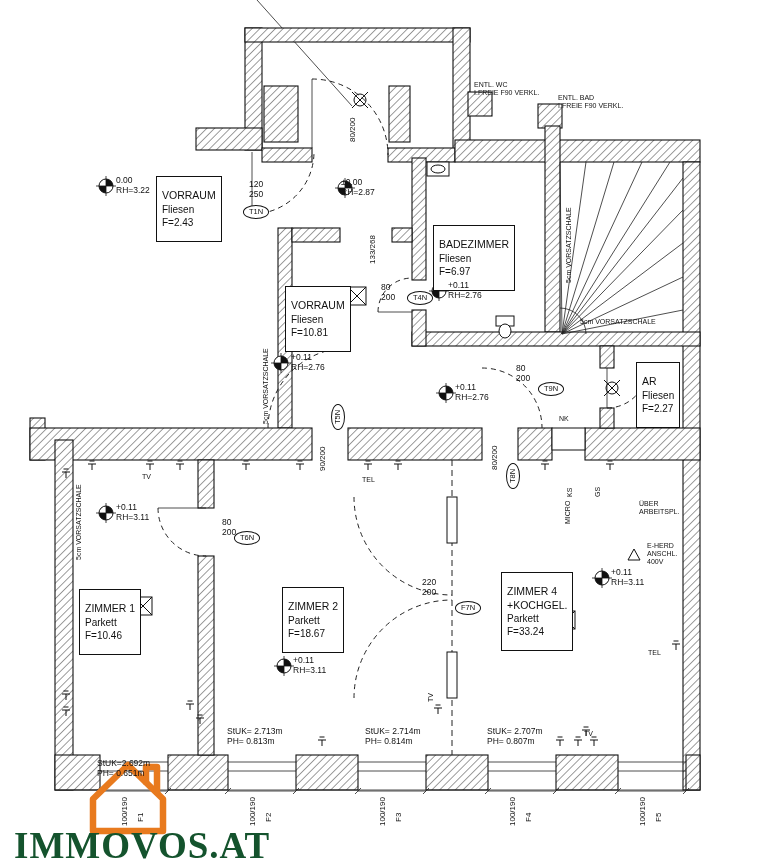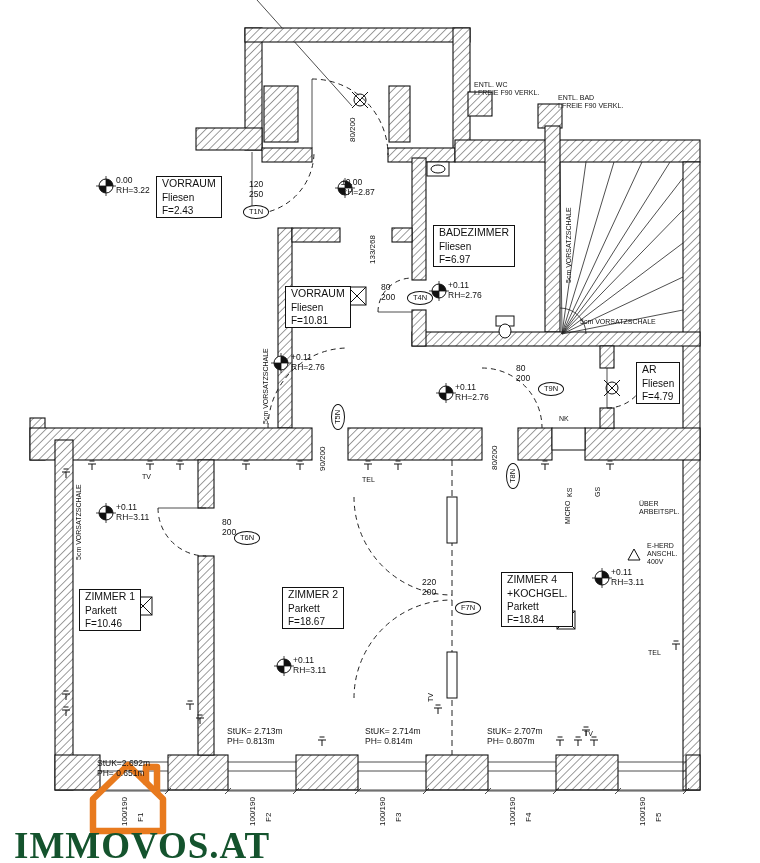--- a/index.html
+++ b/index.html
@@ -6,21 +6,21 @@
   html,body{margin:0;padding:0;background:#fff}
   .stage{position:relative;width:760px;height:863px;background:#fff;overflow:hidden;
          font-family:"Liberation Sans",sans-serif;color:#111}
   .stage svg{position:absolute;left:0;top:0}
   .labels{position:absolute;left:0;top:0;width:760px;height:863px}
   .lb{position:absolute;font-size:8px;line-height:1.15;color:#111;white-space:nowrap}
   .s7{font-size:7px}
   .s85{font-size:8.5px}
   .ctr{text-align:left}
   .rot{transform:rotate(-90deg);transform-origin:0 0}
-  .box{position:absolute;background:#fff;border:1.3px solid #111;padding:0 5px;
+  .box{position:absolute;background:#fff;border:1.3px solid #111;padding:12px 5px;
        font-size:10px;line-height:1.3;white-space:nowrap}
   .box .nm{font-size:10.5px}
   .oval{position:absolute;border:1px solid #111;border-radius:50%;padding:1px 5px;
         font-size:7.5px;line-height:1.3;background:#fff;white-space:nowrap}
   .brand{position:absolute;font-family:"Liberation Serif",serif;font-weight:700;
          font-size:37px;letter-spacing:1px;color:#14532d}
   
   .w{fill:url(#hatch);stroke:#111;stroke-width:1.1}
   .arc{fill:none;stroke:#222;stroke-width:1;stroke-dasharray:5 4}
   .thin{stroke:#222;stroke-width:.8;fill:none}
@@ -244,37 +244,37 @@
     <div>F=6.97</div>
   </div>
   <div class="box" style="left:285px;top:286px">
     <div class="nm">VORRAUM</div>
     <div>Fliesen</div>
     <div>F=10.81</div>
   </div>
   <div class="box" style="left:636px;top:362px">
     <div class="nm">AR</div>
     <div>Fliesen</div>
-    <div>F=4.79</div>
+    <div>F=2.27</div>
   </div>
   <div class="box" style="left:79px;top:589px">
     <div class="nm">ZIMMER 1</div>
     <div>Parkett</div>
     <div>F=10.46</div>
   </div>
   <div class="box" style="left:282px;top:587px">
     <div class="nm">ZIMMER 2</div>
     <div>Parkett</div>
     <div>F=18.67</div>
   </div>
   <div class="box" style="left:501px;top:572px">
     <div class="nm">ZIMMER 4</div>
     <div class="nm">+KOCHGEL.</div>
     <div>Parkett</div>
-    <div>F=18.84</div>
+    <div>F=33.24</div>
   </div>
 
   <div class="lb s85" style="left:116px;top:176px">
     <div>0.00</div>
     <div>RH=3.22</div>
   </div>
   <div class="lb s85" style="left:341px;top:178px">
     <div>±0.00</div>
     <div>RH=2.87</div>
   </div>

